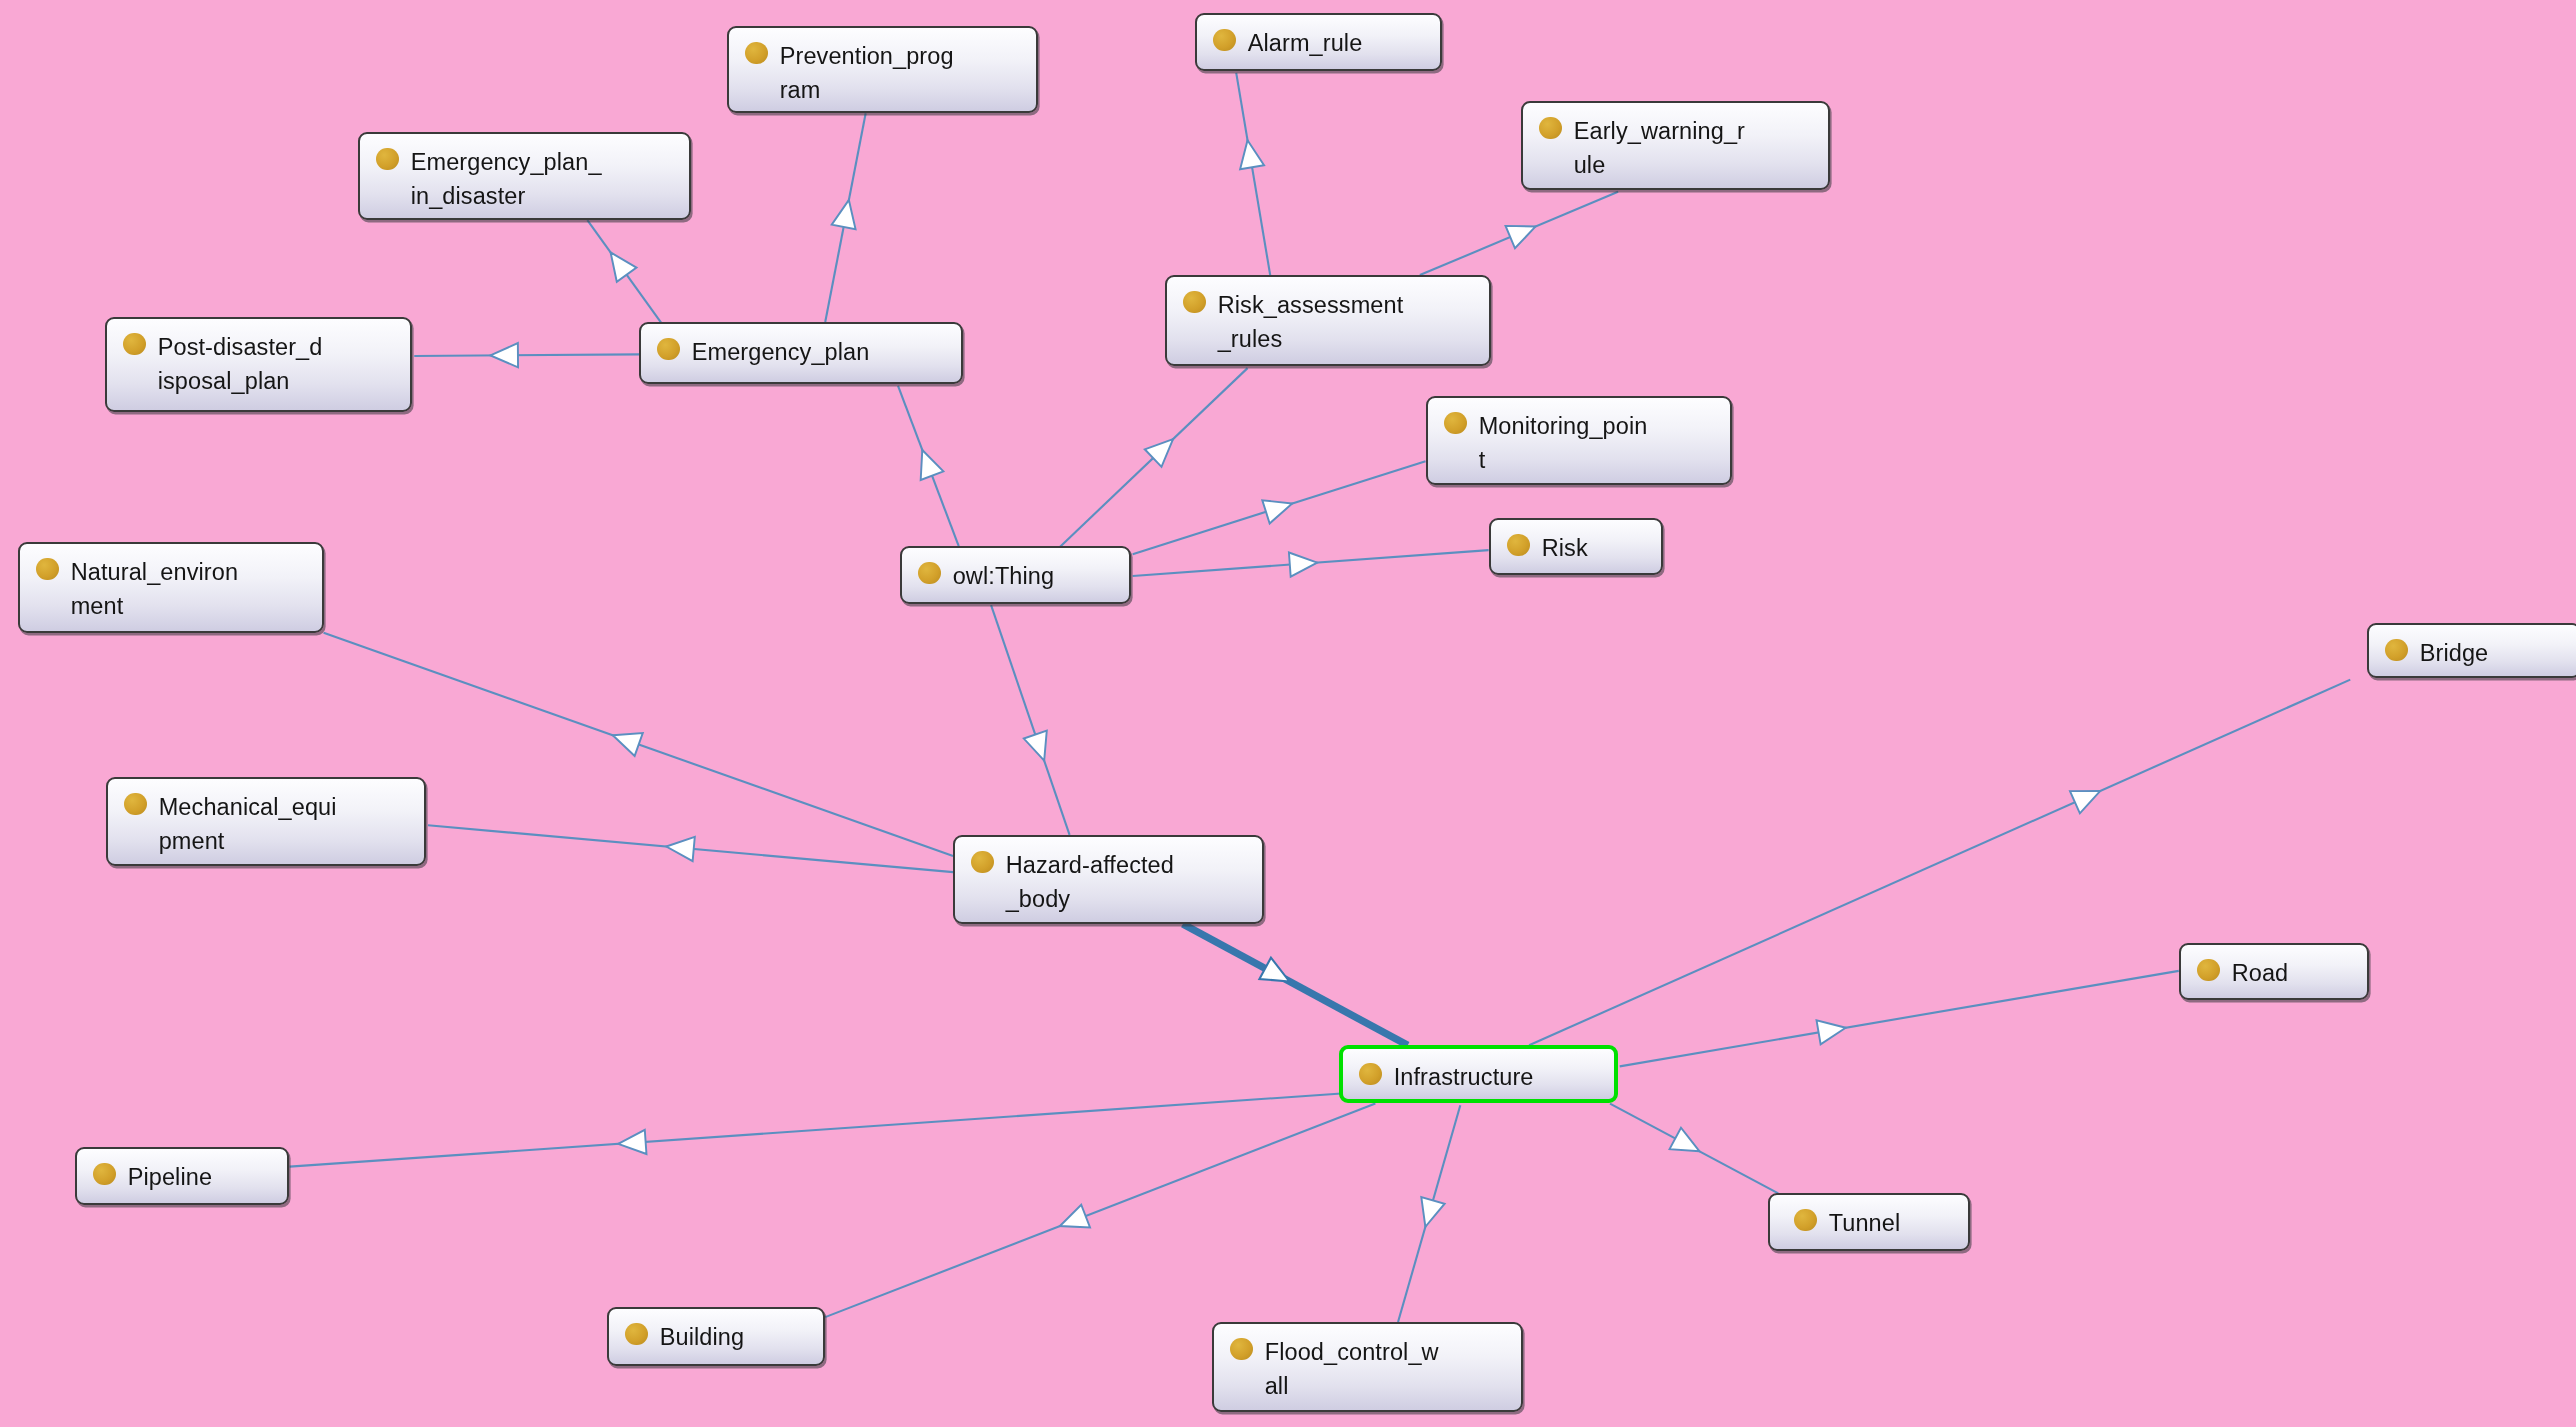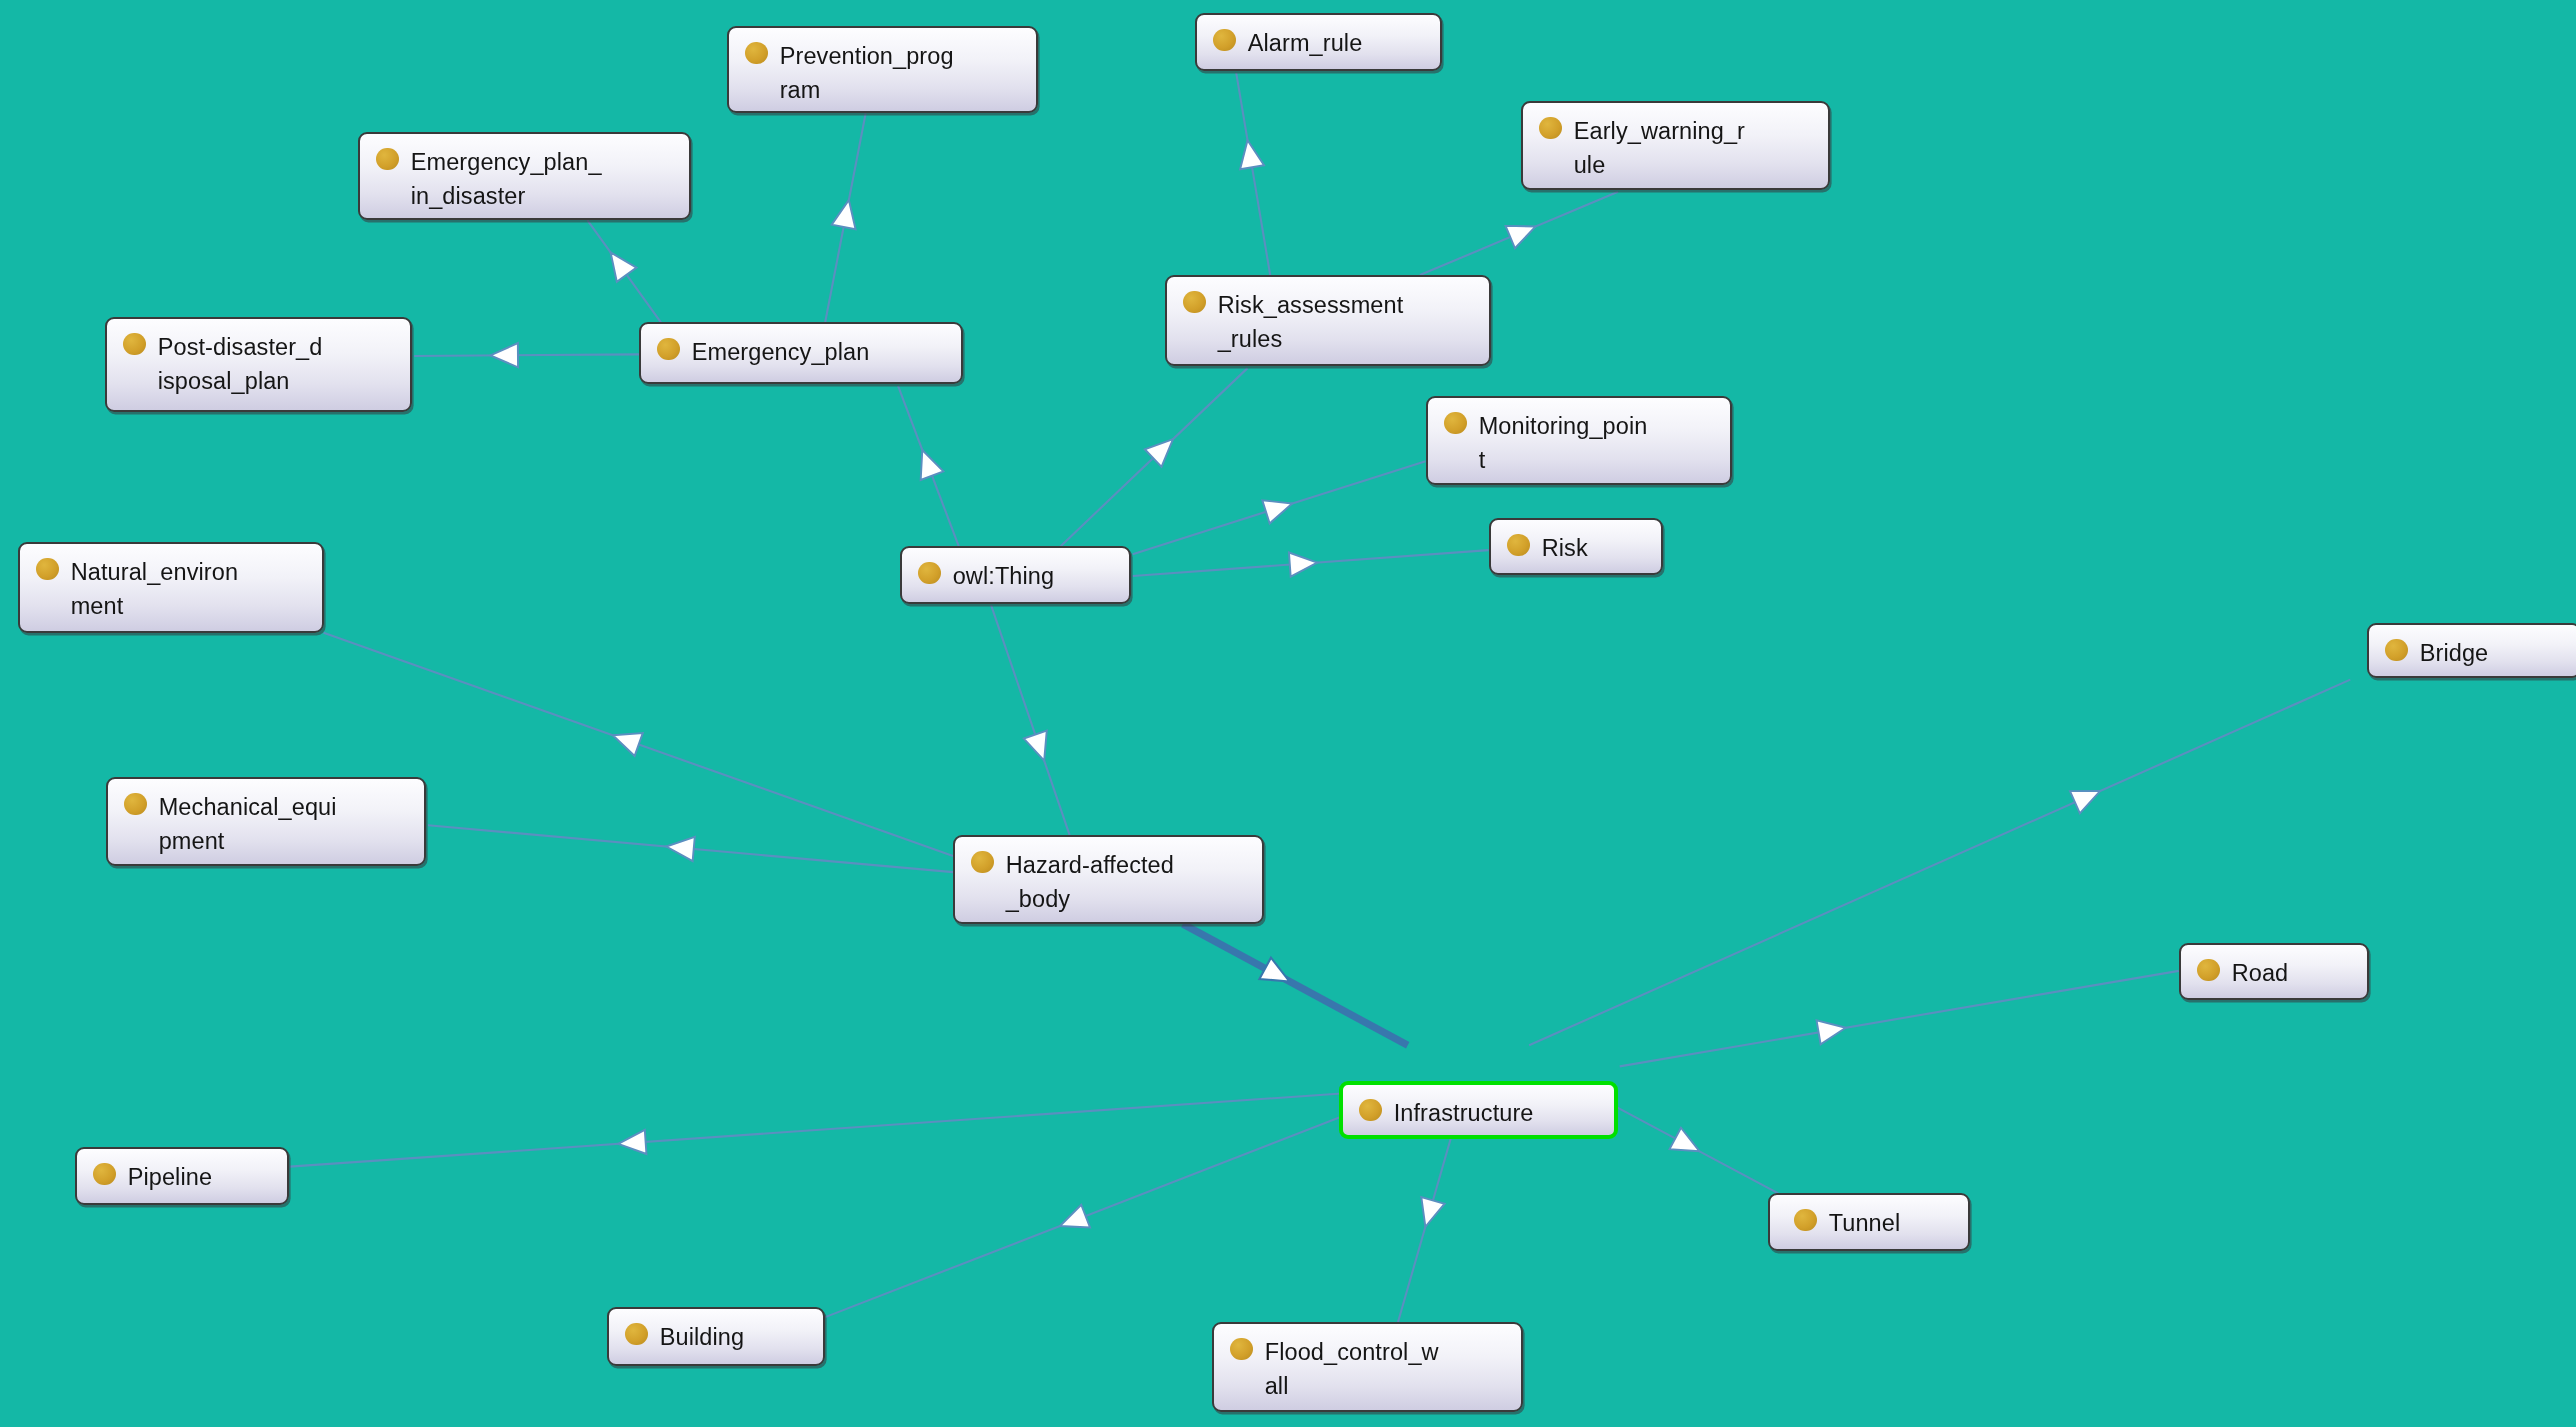--- a/index.html
+++ b/index.html
@@ -4,21 +4,21 @@
 <style>
   html, body {
     margin: 0;
     padding: 0;
     background: #ffffff;
   }
   #canvas {
     position: relative;
     width: 2576px;
     height: 1428px;
-    background: #14b8a6;
+    background: #f9a8d4;
     overflow: hidden;
     font-family: "Liberation Sans", sans-serif;
   }
   #edge-layer {
     position: absolute;
     left: 0;
     top: 0;
     width: 2576px;
     height: 1428px;
     pointer-events: none;
@@ -31,21 +31,20 @@
     background: linear-gradient(to bottom, #fdfdff 0%, #f2f2f8 38%, #e2e1ee 72%, #cfcde2 100%);
     box-shadow: 1.6px 2.4px 0 rgba(55,55,60,0.55);
     display: flex;
     align-items: flex-start;
     padding: 11.3px 13px 8px 16px;
     z-index: 5;
   }
   .node.selected {
     border: 4px solid #00e000;
     box-shadow: none;
-    margin-top: 36px;
   }
   .node .bullet {
     flex: 0 0 auto;
     width: 22.7px;
     height: 22.7px;
     border-radius: 50%;
     background: radial-gradient(circle at 36% 32%, #e0b63e 0%, #d2a02a 55%, #b98a1d 100%);
     margin-top: 2.4px;
     margin-right: 12px;
   }

